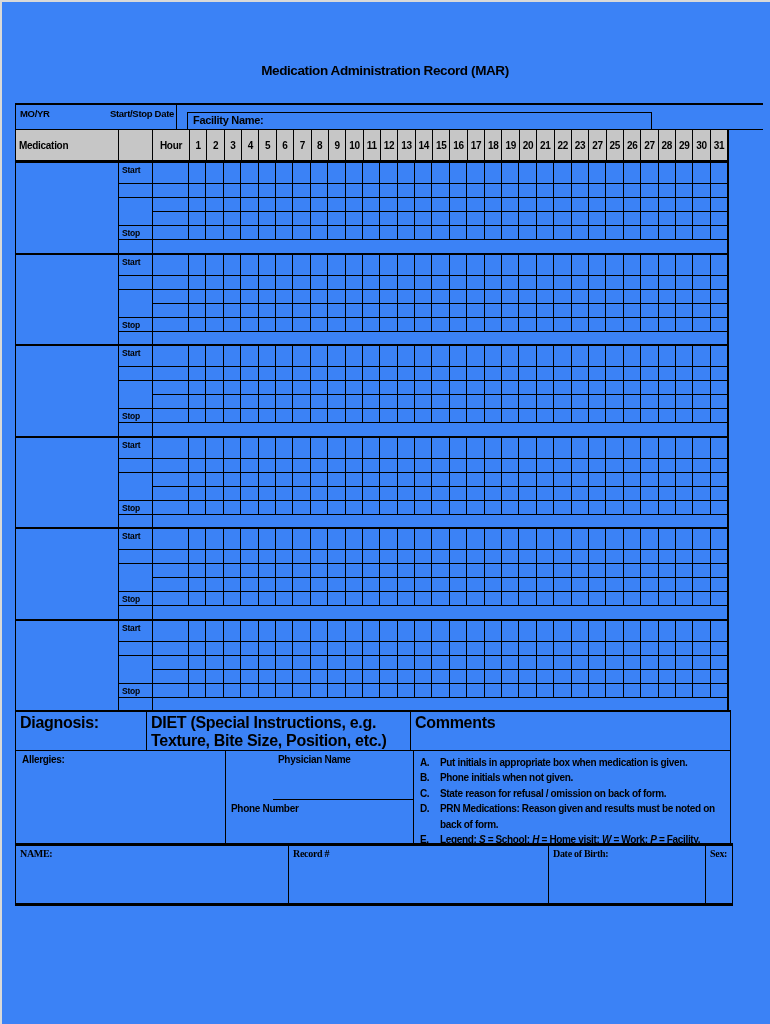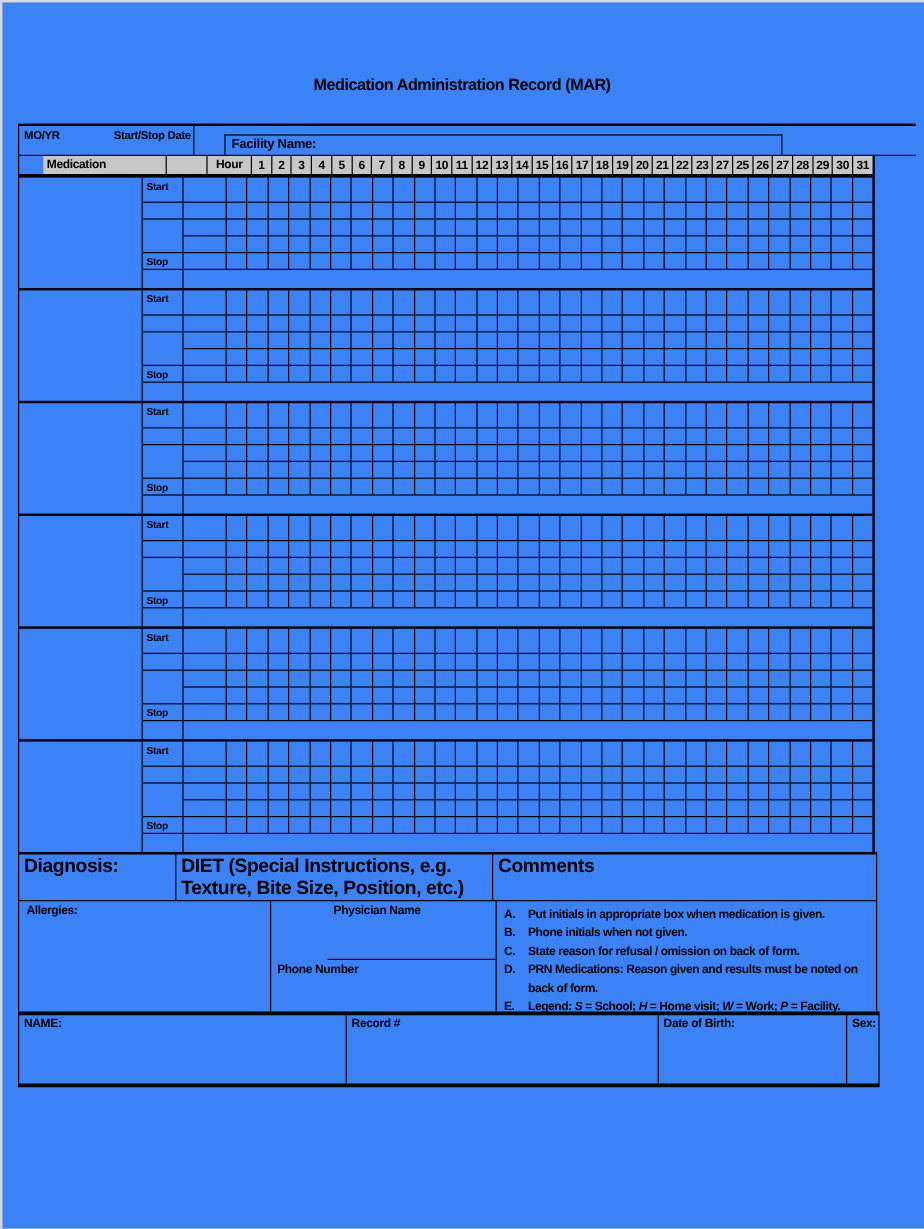--- a/index.html
+++ b/index.html
@@ -9,33 +9,33 @@
   .edge-left{position:absolute;left:0;top:0;width:2px;height:1024px;background:#d9d9d9;}
 
   .title{position:absolute;left:0;top:63px;width:770px;text-align:center;
          font-size:13.5px;font-weight:bold;letter-spacing:-0.4px;}
 
   
   .rule-top{position:absolute;left:15px;top:103px;width:748px;height:2px;background:#000;}
   .rule-hdr-ext{position:absolute;left:729px;top:129px;width:34px;height:1px;background:#000;}
 
   
-  .cell-moyr{position:absolute;left:15px;top:105px;width:147px;height:24px;box-sizing:border-box;
+  .cell-moyr{position:absolute;left:15px;top:105px;width:162px;height:24px;box-sizing:border-box;
              border-left:1px solid #000;border-right:1px solid #000;
              display:flex;justify-content:space-between;align-items:flex-start;
              padding:3px 2px 0 4px;font-size:9.5px;font-weight:bold;letter-spacing:-0.3px;}
   .facility-box{position:absolute;left:187px;top:112px;width:465px;height:17px;box-sizing:border-box;
                 border-top:1px solid #000;border-left:1px solid #000;border-right:1px solid #000;
                 font-size:11px;font-weight:bold;letter-spacing:-0.3px;padding:1px 0 0 5px;}
 
   
   .grid-wrap{position:absolute;left:15px;top:129px;width:714px;height:581px;box-sizing:border-box;
              border-top:1px solid #000;border-left:1px solid #000;border-right:2px solid #000;
              display:flex;flex-direction:column;}
-  .gray-row{display:flex;height:15px;background:#c6c6c6;box-sizing:border-box;margin-left:20px;}
+  .gray-row{display:flex;height:30px;background:#c6c6c6;box-sizing:border-box;}
   .gray-row>div{box-sizing:border-box;border-right:1px solid #000;
                 font-size:10px;font-weight:bold;letter-spacing:-0.3px;
                 display:flex;align-items:center;}
   .med-head{width:103px;padding-left:3px;}
   .blank-head{width:34px;}
   .hour-head{width:37px;justify-content:center;}
   .day-head{flex:1;justify-content:center;font-size:7.5px;padding-top:1px;}
   .gray-row>div:last-child{border-right:none;}
   .thick-bar{height:3px;background:#000;}
 
@@ -86,21 +86,21 @@
               line-height:15.4px;}
   .instr-letter{width:20px;flex:none;}
   .instr-text{flex:1;}
   .instr-text i{font-style:italic;}
 
   
   .name-row{position:absolute;left:15px;top:843px;width:718px;height:63px;box-sizing:border-box;
             border-top:3px solid #000;border-bottom:3px solid #000;
             border-left:1px solid #000;border-right:1px solid #000;display:flex;}
   .name-row>div{box-sizing:border-box;border-right:1px solid #000;
-                font-size:10px;font-weight:bold;letter-spacing:-0.3px;padding:2px 0 0 4px;}
+                font-size:10px;font-weight:bold;letter-spacing:-0.3px;padding:2px 0 0 4px;font-family:Liberation Serif, serif;}
   .name-row>div:last-child{border-right:none;flex:1;}
   .c-name{width:273px;}
   .c-record{width:260px;}
   .c-dob{width:157px;}
 </style>
 </head>
 <body>
 
 <div class="page">
   <div class="edge-top"></div>

